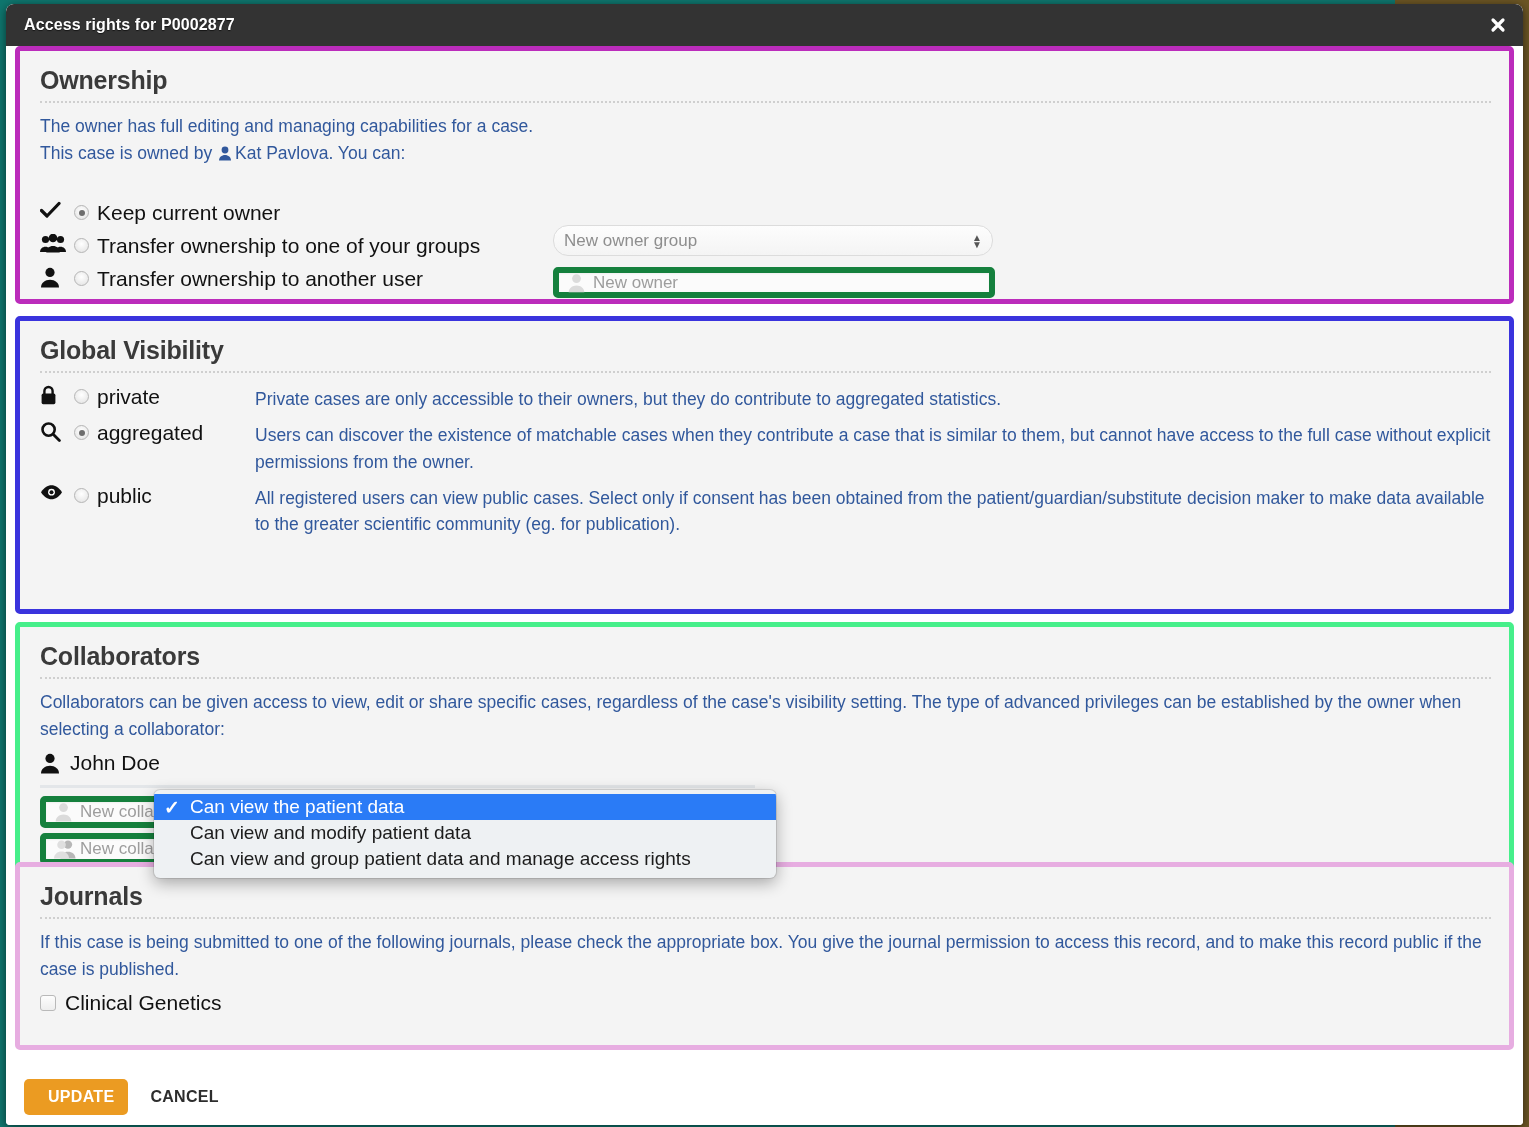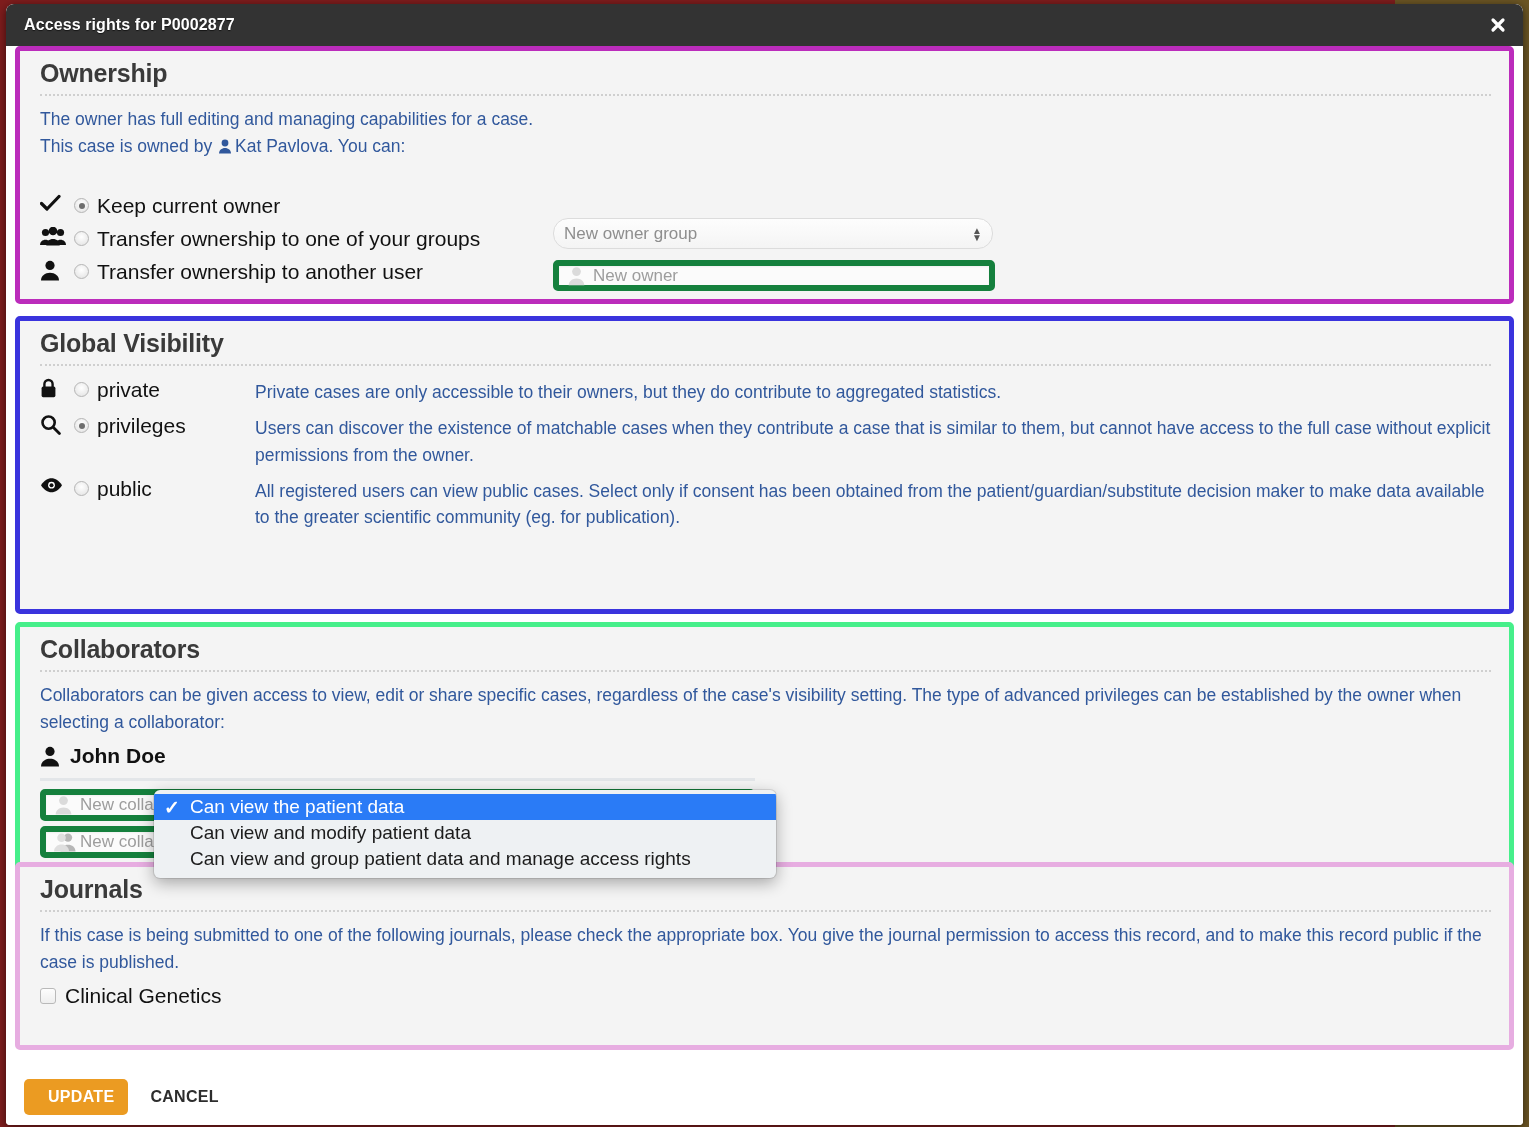--- a/index.html
+++ b/index.html
@@ -8,21 +8,21 @@
     width: 1529px; height: 1127px;
     background: #6b5524;
     font-family: "Liberation Sans", sans-serif;
     overflow: hidden;
   }
 
   #screen {
     position: relative;
     width: 1395px;
     height: 1127px;
-    background: #7f1d1d;
+    background: #0f766e;
   }
 
   
   .modal {
     position: absolute;
     left: 6px;
     top: 4px;
     width: 1517px;
     height: 1121px;
     background: #ffffff;
@@ -71,21 +71,21 @@
 
   
   .section {
     position: absolute;
     left: 9px;
     right: 9px;
     background: #f4f4f4;
     border-style: solid;
     border-width: 5px;
     border-radius: 5px;
-    padding: 4px 18px 14px 18px;
+    padding: 11px 18px 14px 18px;
   }
   .sec-ownership   { top: 0px;   height: 258px; border-color: #bb2cbb; }
   .sec-visibility  { top: 270px; height: 298px; border-color: #3a33dd; }
   .sec-collab      { top: 576px; height: 266px; border-color: #46ef8a; }
   .sec-journals    { top: 816px; height: 188px; border-color: #e7ade1; }
 
   .sec-title {
     font-size: 25px;
     font-weight: bold;
     color: #3a3a3a;
@@ -230,21 +230,20 @@
     flex: 0 0 19px;
     opacity: .62;
   }
 
   
   .collab-row {
     display: flex;
     align-items: center;
     margin: 8px 0 0 2px;
     position: relative;
-    font-weight: bold;
   }
   .collab-name {
     font-size: 21px;
     color: #111;
     margin-left: 10px;
   }
   .collab-divider {
     border-top: 3px solid #e3e6e9;
     margin: 10px 2px 8px 2px;
     width: 715px;
@@ -436,21 +435,21 @@
         </div>
 
         <div class="vis-row">
           <span class="opt-icon">
             <svg width="21" height="21" viewBox="0 0 21 21">
                 <circle cx="8.6" cy="8.6" r="6.1" stroke="#111" stroke-width="2.6" fill="none"></circle>
                 <path d="M13.2 13.2 L19.4 19.4" stroke="#111" stroke-width="2.8" stroke-linecap="round"></path>
               </svg>
           </span>
           <input class="radio" type="radio" name="visibility" checked="" style="">
-          <span class="vis-label">privileges</span>
+          <span class="vis-label">aggregated</span>
           <span class="vis-desc">Users can discover the existence of matchable cases when they contribute a case that is similar to them, but cannot have access to the full case without explicit permissions from the owner.</span>
         </div>
 
         <div class="vis-row">
           <span class="opt-icon">
             <svg width="23" height="16" viewBox="0 0 23 16">
                 <path d="M1 8.2C4 3.4 7.6 1.2 11.5 1.2S19 3.4 22 8.2c-3 4.8-6.6 7-10.5 7S4 13 1 8.2z" fill="#111"></path>
                 <circle cx="11.5" cy="8.2" r="3.4" fill="#ffffff"></circle>
                 <circle cx="11.5" cy="8.2" r="2" fill="#111"></circle>
               </svg>

